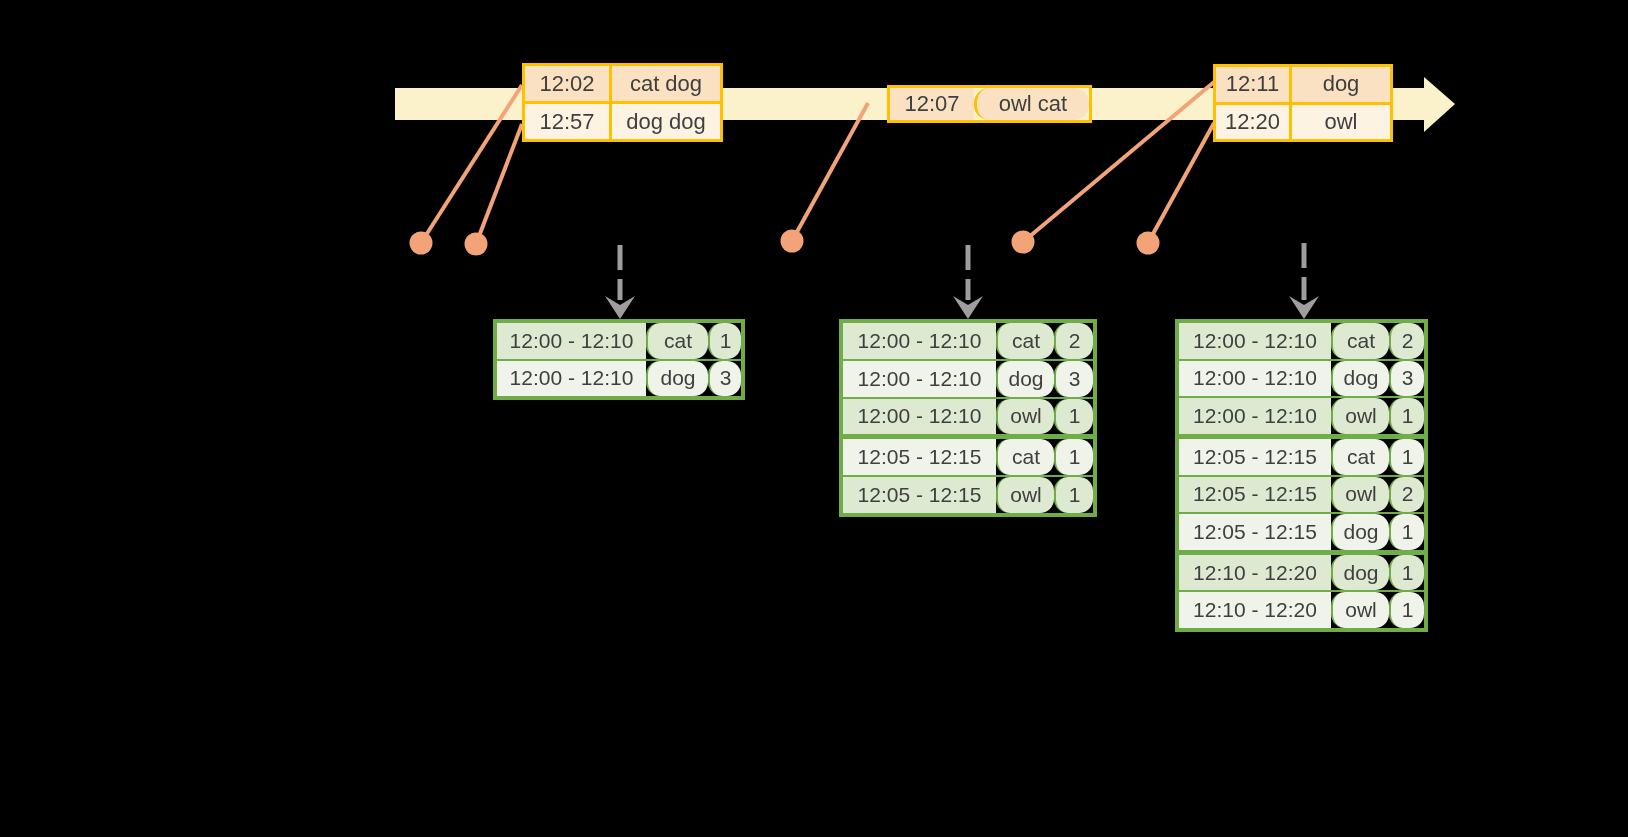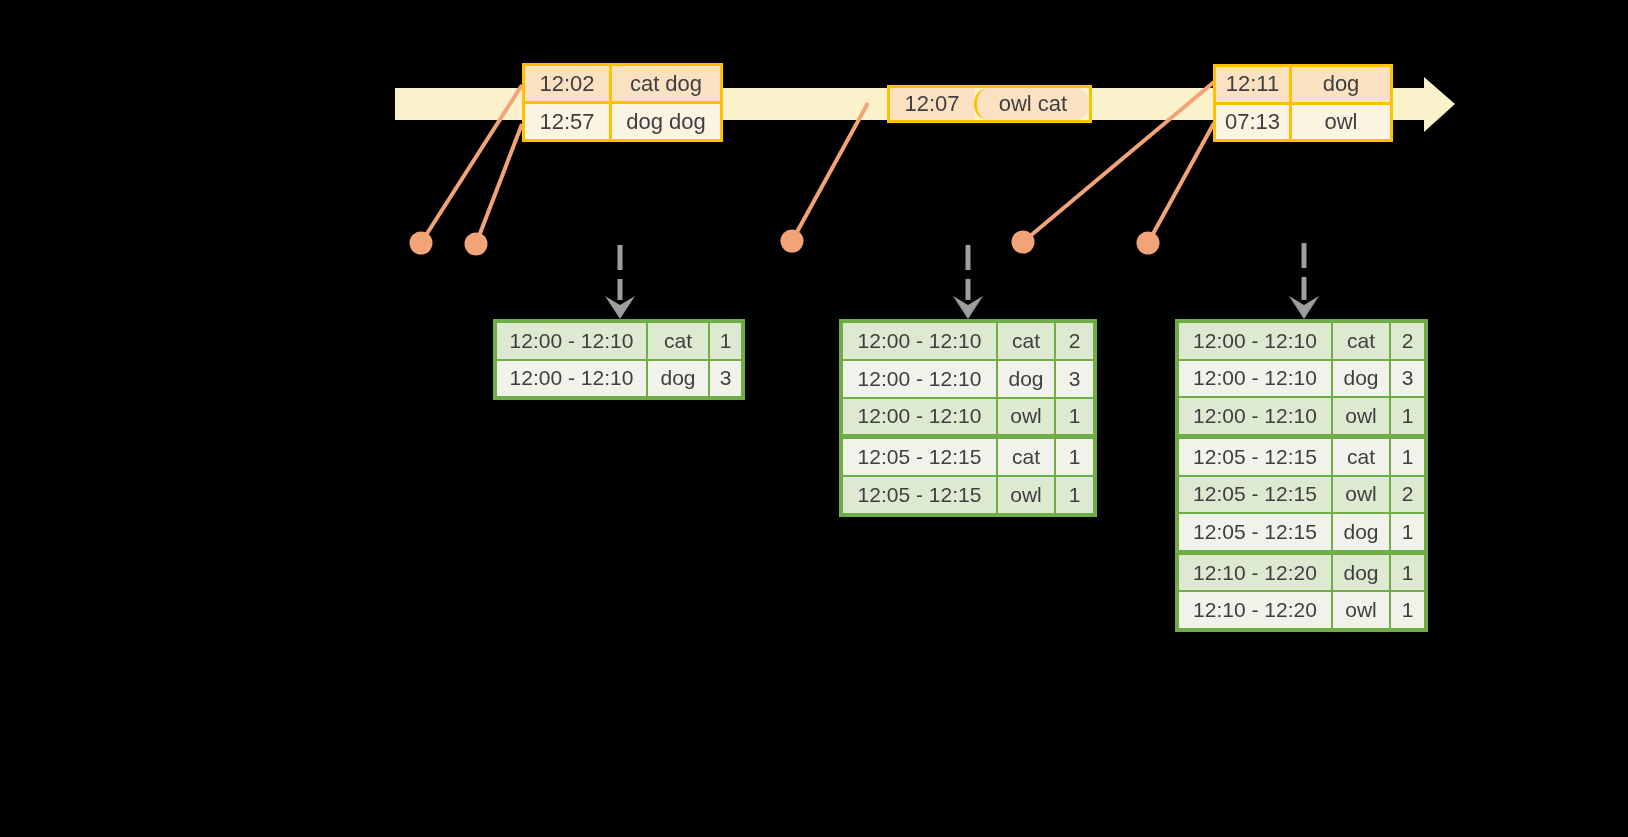--- a/index.html
+++ b/index.html
@@ -29,21 +29,21 @@
   .etable .tcell{display:flex;align-items:center;justify-content:center;font-size:22px;box-sizing:border-box;}
   .etable .tcell + .tcell{border-left:3px solid var(--gold);}
   .etable .trow:nth-child(odd) .tcell{background:var(--peach-dark);}
   .etable .trow:nth-child(even) .tcell{background:var(--peach-light);}
 
   .rtable{position:absolute;z-index:2;border:4px solid var(--green);display:flex;flex-direction:column;box-sizing:border-box;}
   .rtable .trow{display:flex;flex:1;}
   .rtable .trow + .trow{border-top:2px solid var(--green);}
   .rtable .trow.group-break{border-top:5px solid var(--green);}
   .rtable .tcell{display:flex;align-items:center;justify-content:center;font-size:21px;box-sizing:border-box;}
-  .rtable .tcell + .tcell{border-left:2px solid var(--green);}
+  .rtable .tcell + .tcell{border-left:2px solid var(--green);border-radius:14px;}
   .rtable .trow:nth-child(odd) .tcell{background:var(--green-row-dark);}
   .rtable .trow:nth-child(even) .tcell{background:var(--green-row-light);}
 </style>
 </head>
 <body>
 
 <div class="stage">
 
   <svg class="gfx" width="1628" height="837" viewBox="0 0 1628 837">
 
@@ -91,21 +91,21 @@
         <div class="tcell" style="flex: 0 0 84px;">12:07</div>
         <div class="tcell" style="flex: 1 1 0px; border-radius: 15px;">owl cat</div>
       </div>
     </div>
   <div class="etable" id="event-table-2" style="left:1213px;top:64px;width:180px;height:78px;">
       <div class="trow">
         <div class="tcell" style="flex: 0 0 73px;">12:11</div>
         <div class="tcell" style="flex: 1 1 0px;">dog</div>
       </div>
       <div class="trow">
-        <div class="tcell" style="flex: 0 0 73px;">07:13</div>
+        <div class="tcell" style="flex: 0 0 73px;">12:20</div>
         <div class="tcell" style="flex: 1 1 0px;">owl</div>
       </div>
     </div>
 
   <div class="rtable" id="result-table-0" style="left:493px;top:319px;width:252px;height:81px;">
       <div class="trow">
         <div class="tcell" style="flex: 0 0 149px;">12:00 - 12:10</div>
         <div class="tcell" style="flex: 0 0 62px;">cat</div>
         <div class="tcell" style="flex: 1 1 0px;">1</div>
       </div>

